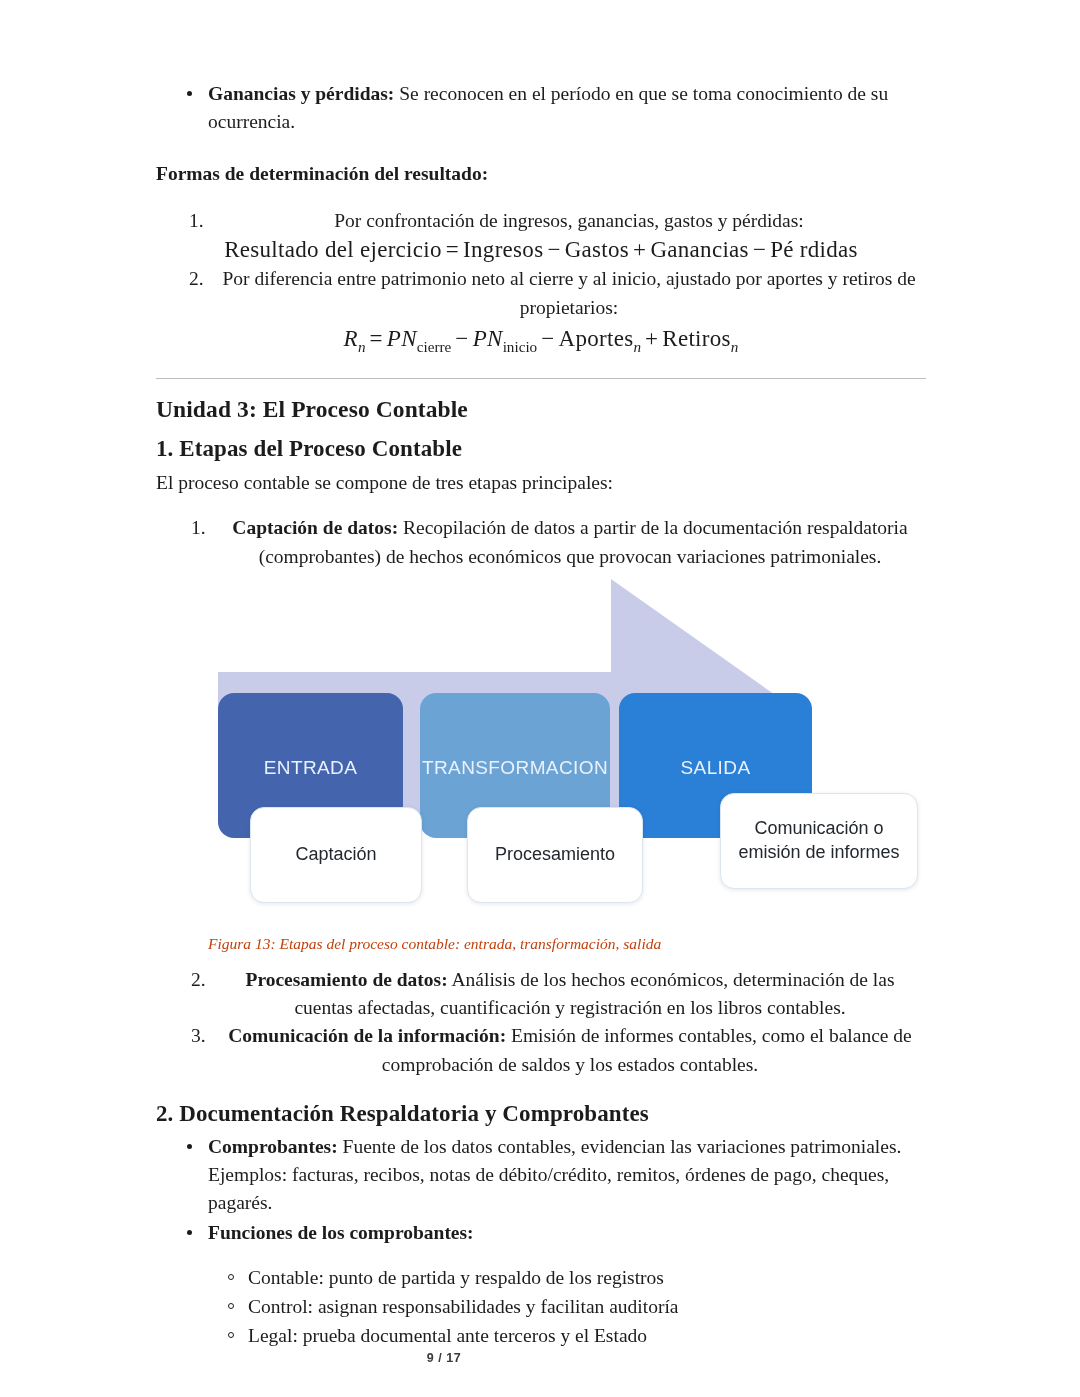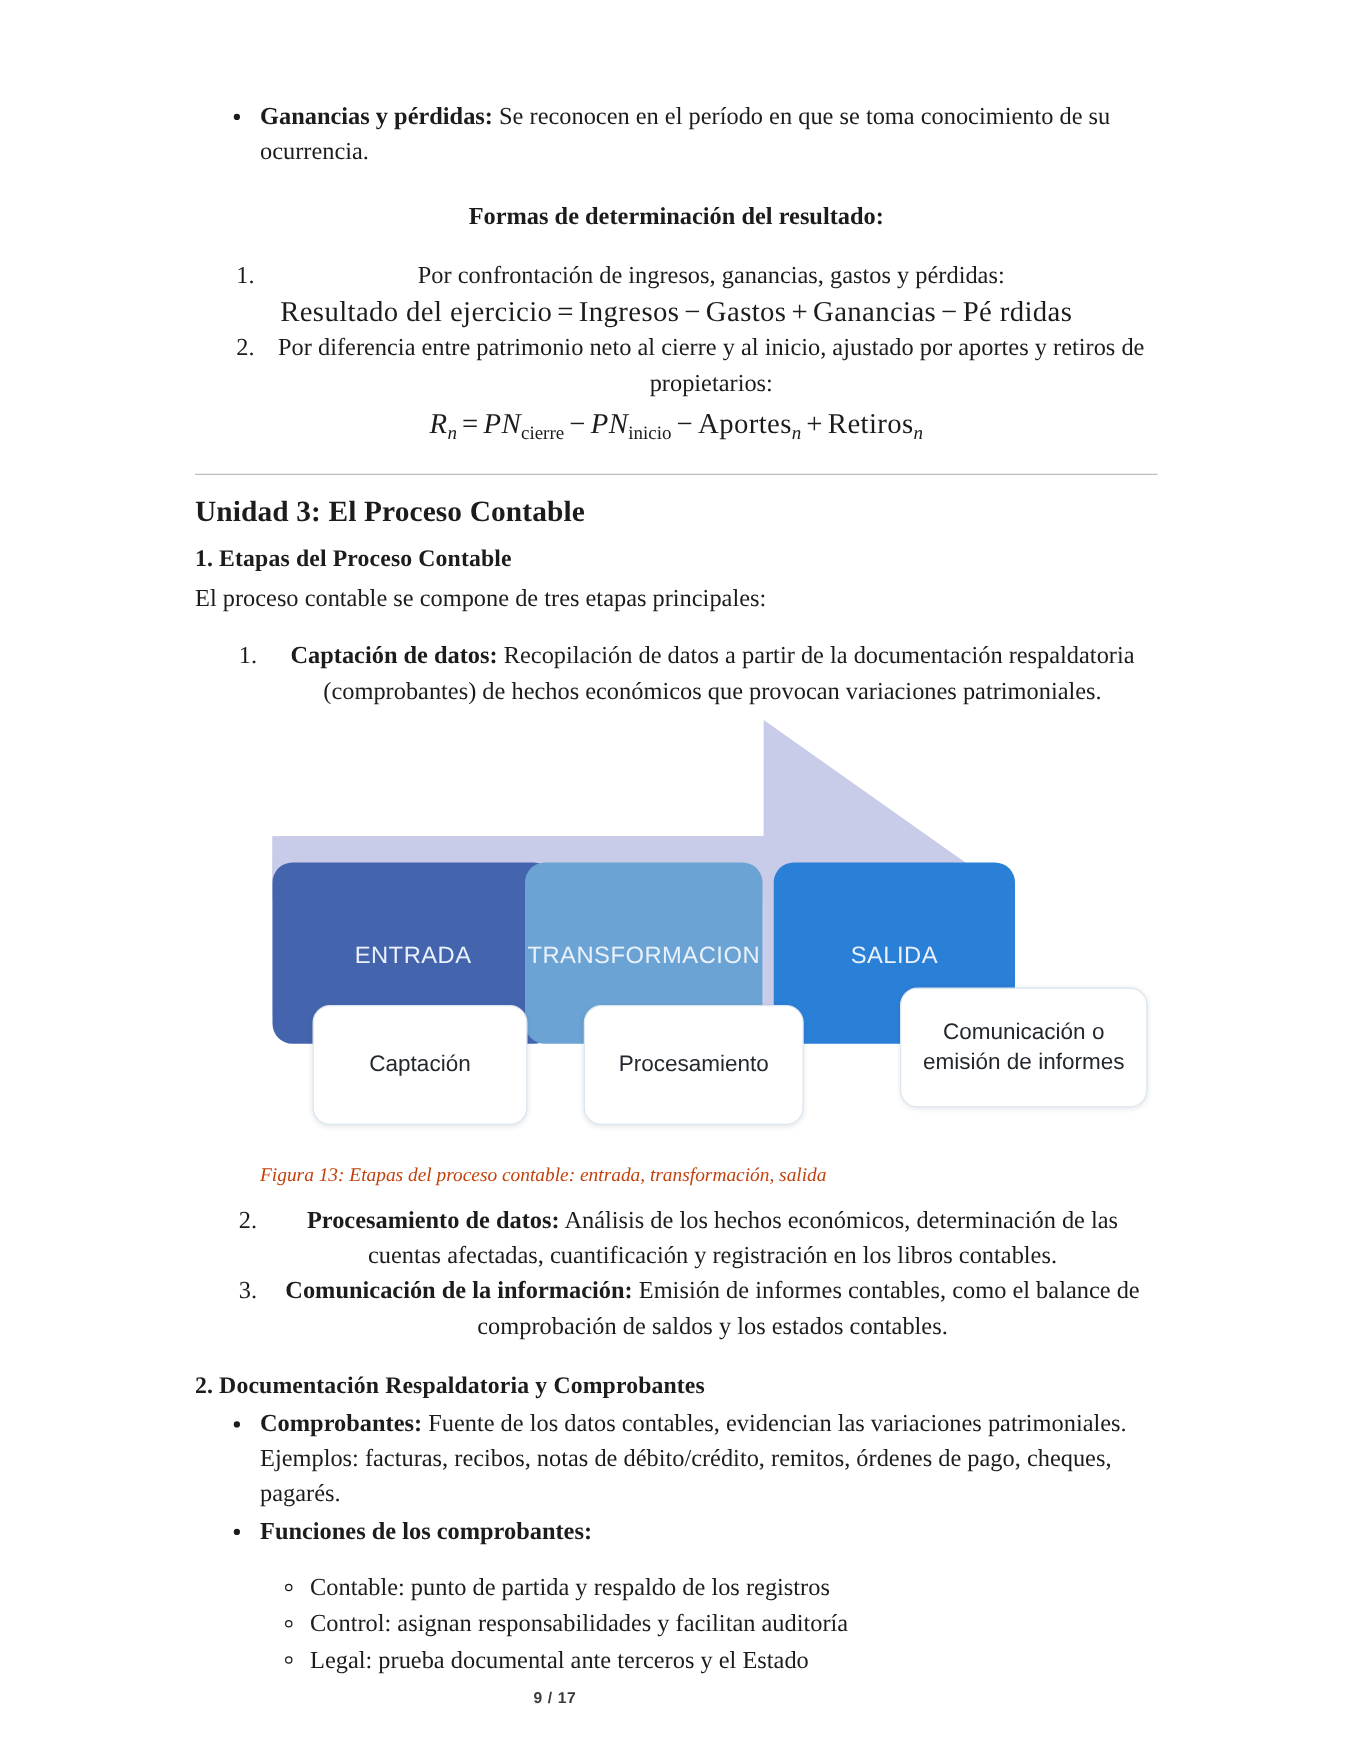--- a/index.html
+++ b/index.html
@@ -110,21 +110,21 @@
   ol.num.deep > li::before { left: 35px; }
 
   
   h1.unit {
     font-size: 23.5px;
     font-weight: bold;
     margin: 0;
     letter-spacing: 0.1px;
   }
   h2.sec {
-    font-size: 19px;
+    font-size: 23px;
     font-weight: bold;
     margin: 0;
     letter-spacing: 0.1px;
   }
 
   hr.rule {
     border: none;
     border-top: 1.4px solid #bdbdbd;
     margin: 0;
     width: 770px;
@@ -228,21 +228,21 @@
   <div class="content">
 
     <ul class="disc">
       <li>
         <b>Ganancias y pérdidas:</b><span> Se reconocen en el período en que se toma conocimiento de su ocurrencia.</span>
       </li>
     </ul>
 
     <div style="height:22px"></div>
 
-    <p class="para bold" style="margin-bottom:20px;text-align:center;">Formas de determinación del resultado:</p>
+    <p class="para bold" style="margin-bottom:20px;">Formas de determinación del resultado:</p>
 
     <ol class="num">
       <li>
         <span>Por confrontación de ingresos, ganancias, gastos y pérdidas:</span>
       </li>
     </ol>
 
     <div class="math" style="margin:2px 0 2px 0;">
       <span>Resultado del ejercicio</span><span class="op">=</span><span>Ingresos</span><span class="op">−</span><span>Gastos</span><span class="op">+</span><span>Ganancias</span><span class="op">−</span><span>Pé rdidas</span>
     </div>
@@ -280,21 +280,21 @@
 
         <svg class="arrow-svg" width="770" height="380" viewBox="0 0 770 380">
           <polygon points="62,101 455,101 455,10 620,125 455,240 455,150 62,150" fill="#c8cce8"></polygon>
           <polygon points="62,101 455,101 455,240 395,240 395,310 340,240 62,240" fill="#c8cce8" opacity="0"></polygon>
           <path d="M 62,101 L 455,101 L 455,8 L 622,126 L 455,244 L 455,152 L 62,152 Z" fill="#c8cce8"></path>
           <path d="M 62,152 L 455,152 L 455,244 L 400,244 L 400,312 L 345,244 L 62,244 Z" fill="#c8cce8" opacity="0"></path>
           <path d="M 62,120 L 455,120 L 455,244 L 395,244 L 395,308 L 338,244 L 62,244 Z" fill="#c8cce8"></path>
           <rect x="62" y="101" width="560" height="143" fill="#c8cce8" opacity="0"></rect>
         </svg>
 
-        <div class="stage" style="left:62px; top:122px; width:185px; height:145px; background:#4465ae;padding-left:40px;">
+        <div class="stage" style="left:62px; top:122px; width:185px; height:145px; background:#4465ae;">
           <span class="stage-label">ENTRADA</span>
         </div>
         <div class="stage" style="left:264px; top:122px; width:190px; height:145px; background:#6ba4d4;">
           <span class="stage-label">TRANSFORMACION</span>
         </div>
         <div class="stage" style="left:463px; top:122px; width:193px; height:145px; background:#2a7fd6;">
           <span class="stage-label">SALIDA</span>
         </div>
 
         <div class="callout" style="left:94px; top:236px; width:172px; height:96px;">

